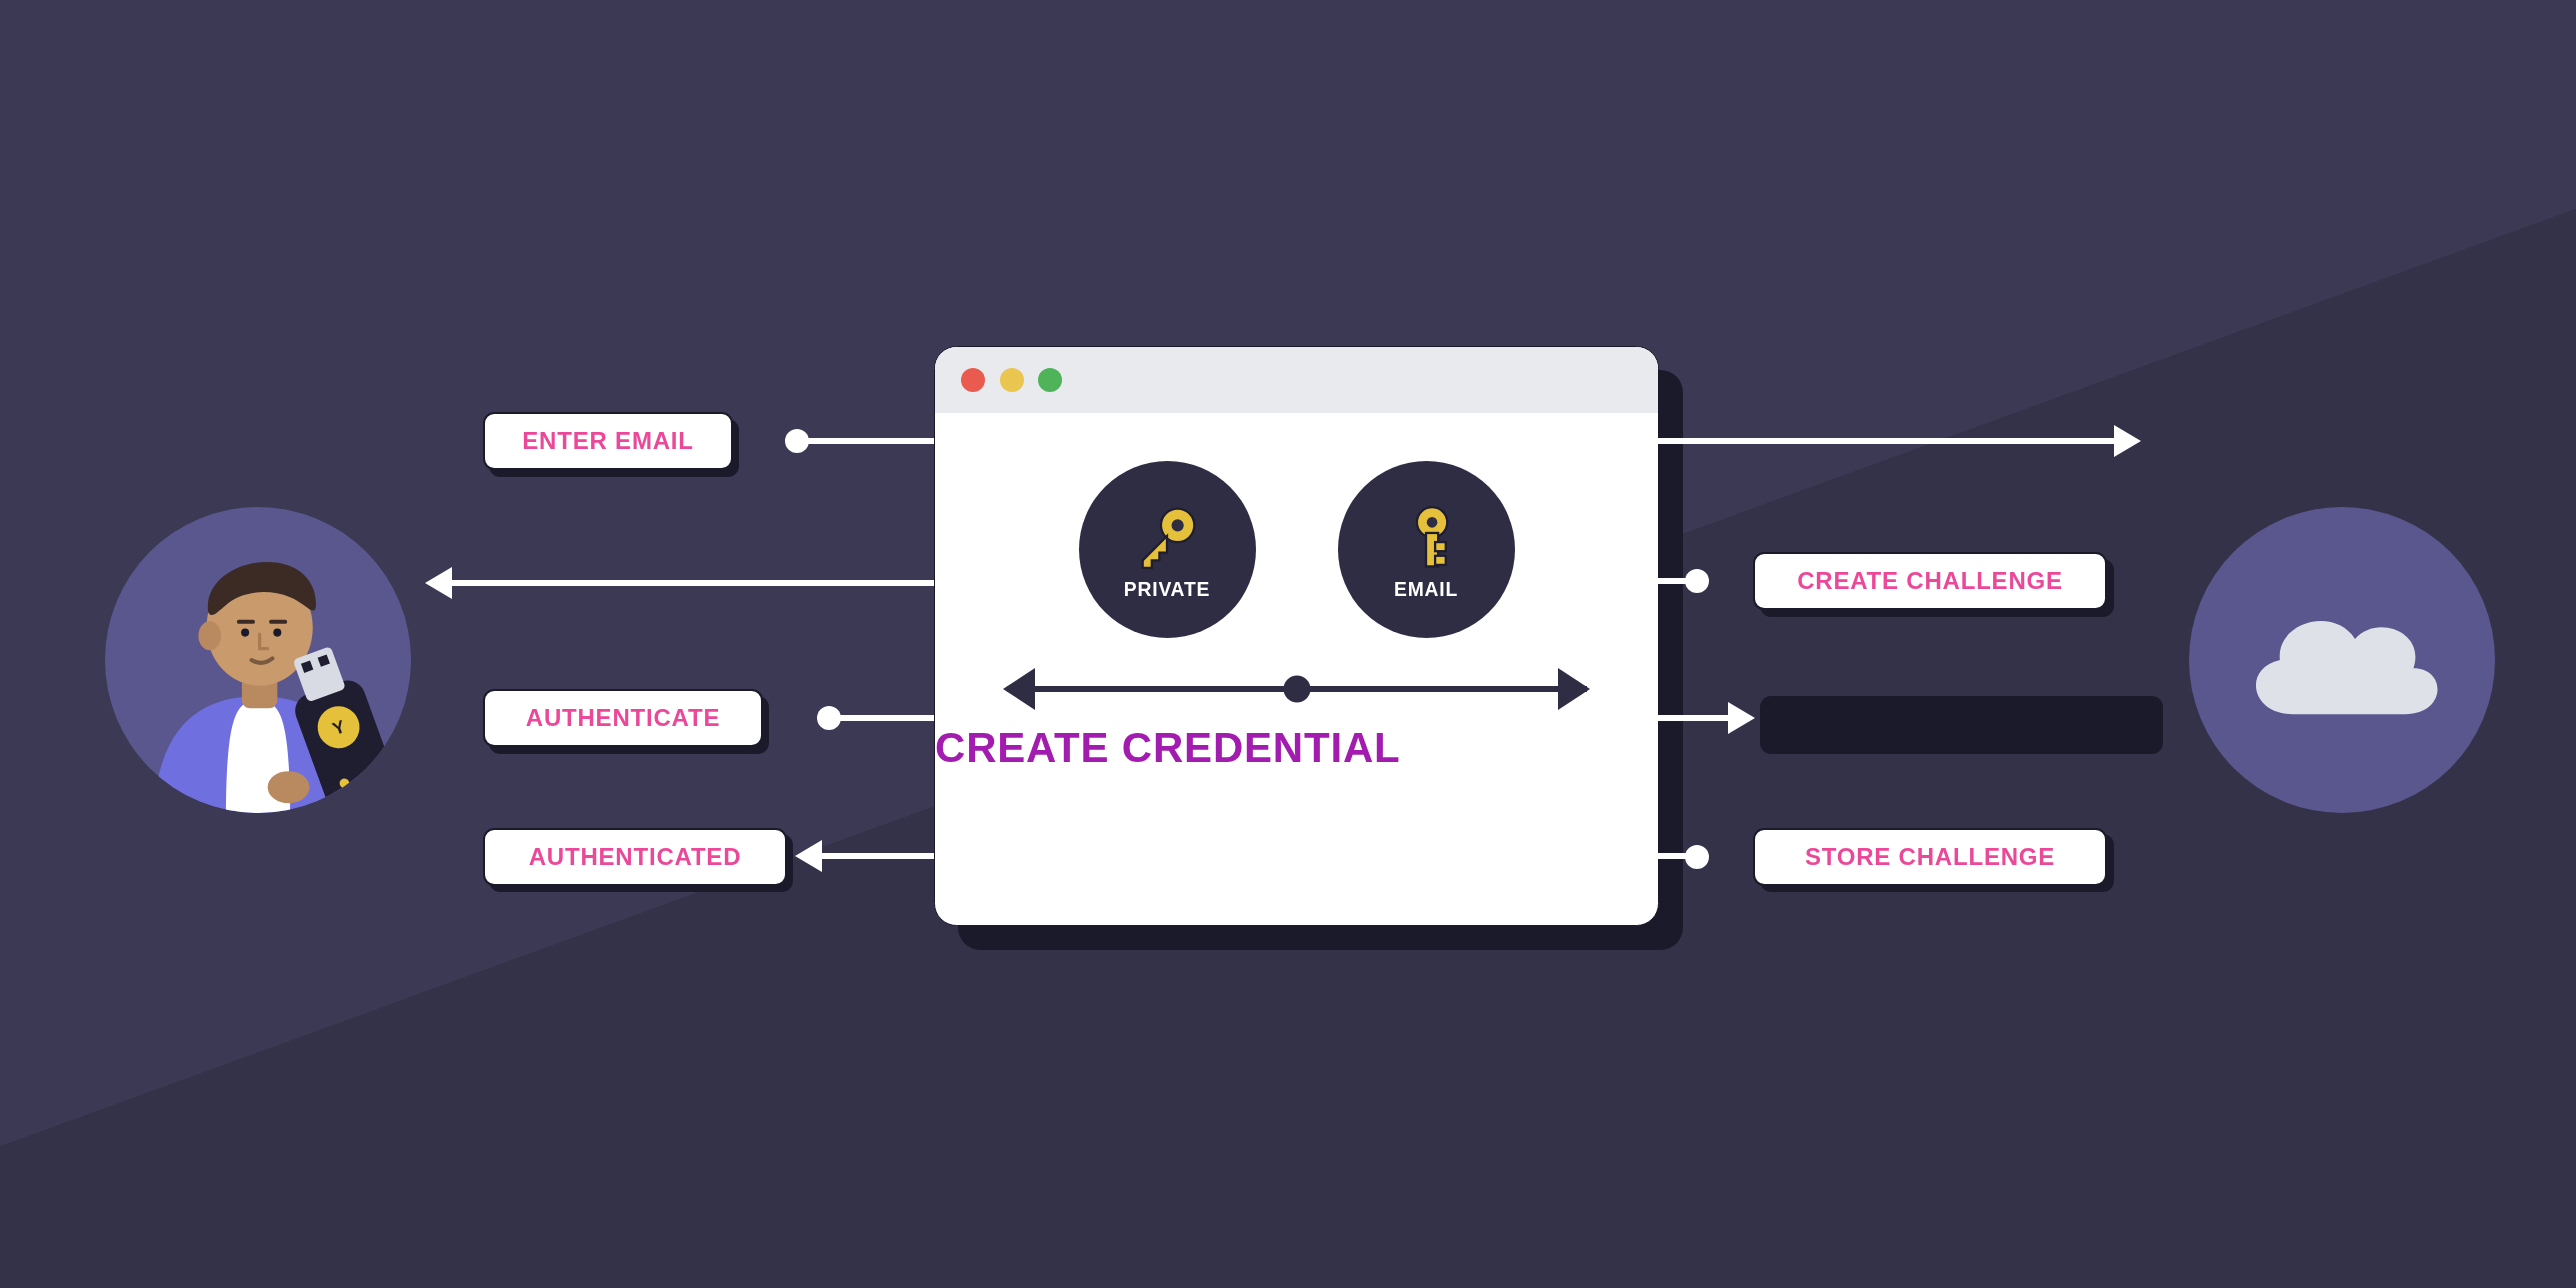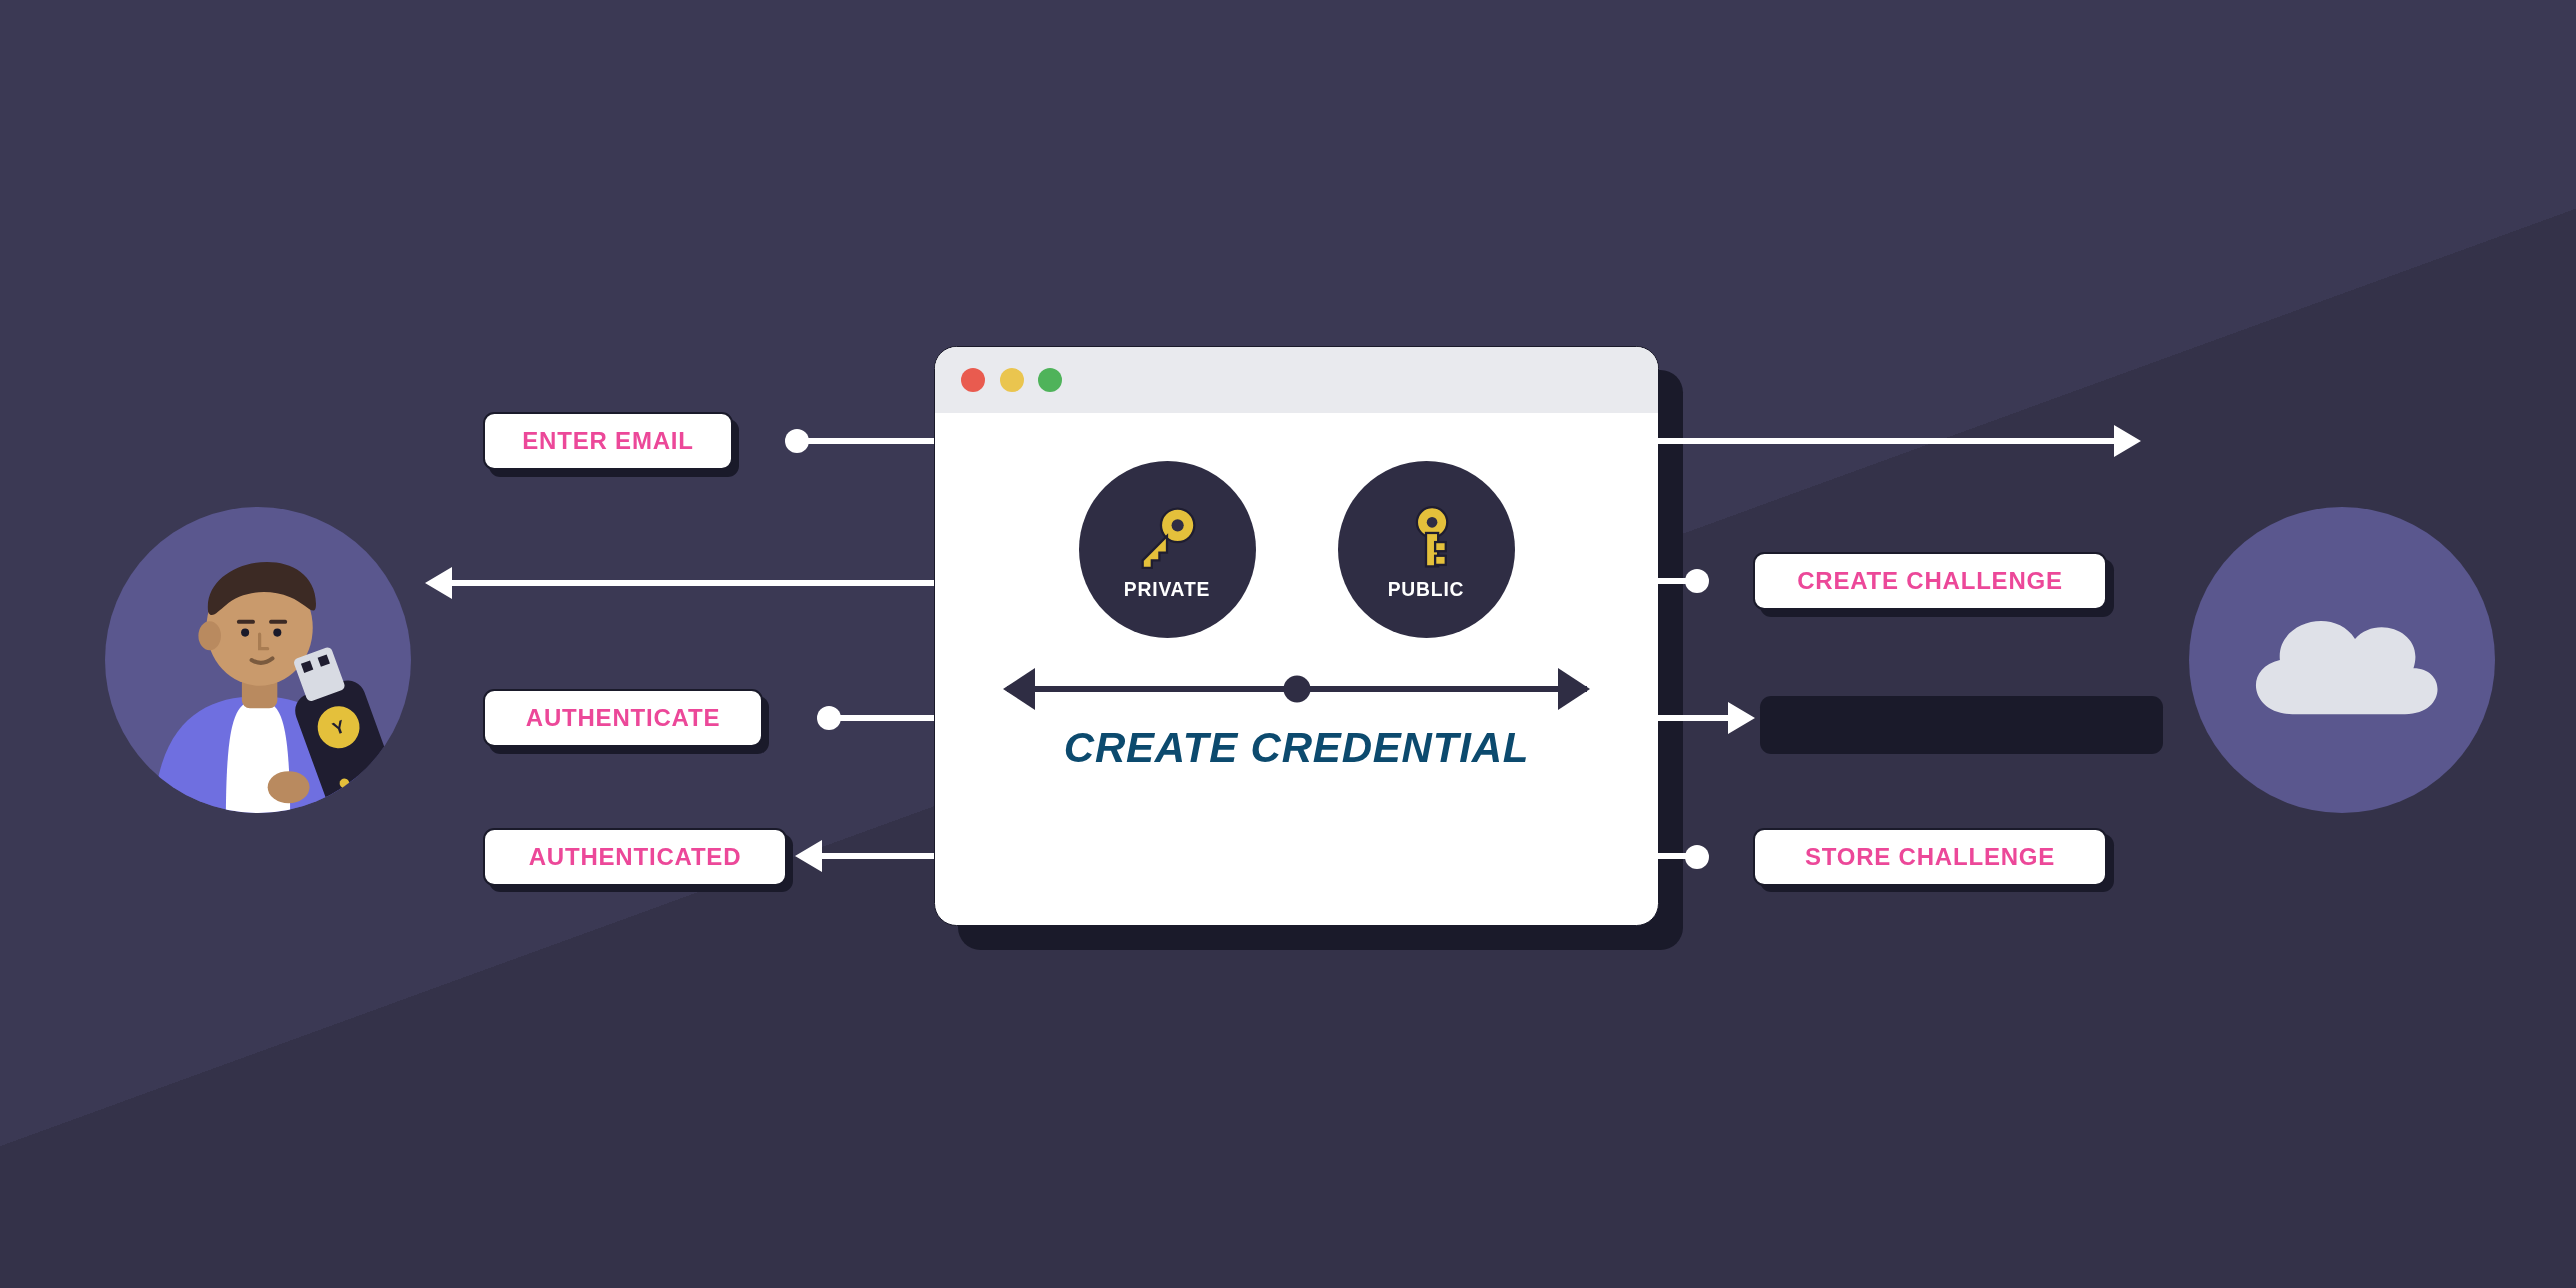--- a/index.html
+++ b/index.html
@@ -96,24 +96,23 @@
     position:absolute; left:50%; top:50%; transform:translate(-50%,-50%);
   }
   .arrowhead {
     position:absolute; top:50%; transform:translateY(-50%);
     width:0;height:0; border-top:21px solid transparent; border-bottom:21px solid transparent;
   }
   .arrowhead.left { left:-3.2px; border-right:32px solid #2f2d44; }
   .arrowhead.right { right:-3.2px; border-left:32px solid #2f2d44; }
 
   .cc-text {
-    text-align:center; font-weight:900; font-size:42px; letter-spacing:0.8px;
-    margin-top: 32px; color:#0c4a6e;
+    text-align:left; font-weight:900; font-size:42px; letter-spacing:0.8px;
+    margin-top: 32px; color:#a21caf;
     font-family: Arial Black, Arial, sans-serif;
-    font-style: italic;
   }
 
   
   .pill-shadow {
     position:absolute;
     background:#1a1a2a;
     border-radius:11.3px;
   }
   .pill {
     position:absolute;
@@ -217,21 +216,21 @@
       <div class="key-circle">
         <svg viewBox="0 0 100 100">
           <g fill="#e4c03b" stroke="#1f1d30" stroke-width="3">
             <circle cx="58" cy="32" r="20"></circle>
             <circle cx="58" cy="32" r="7" fill="#2f2d44" stroke="none"></circle>
             <rect x="50" y="46" width="16" height="44"></rect>
             <rect x="62" y="58" width="14" height="12"></rect>
             <rect x="62" y="76" width="14" height="12"></rect>
           </g>
         </svg>
-        <div class="lbl">PUBLIC</div>
+        <div class="lbl">EMAIL</div>
       </div>
     </div>
     <div class="cc-arrow-wrap">
       <div class="cc-line">
         <div class="arrowhead left"></div>
         <div class="arrowhead right"></div>
         <div class="cc-point"></div>
       </div>
     </div>
     <div class="cc-text">CREATE CREDENTIAL</div>

